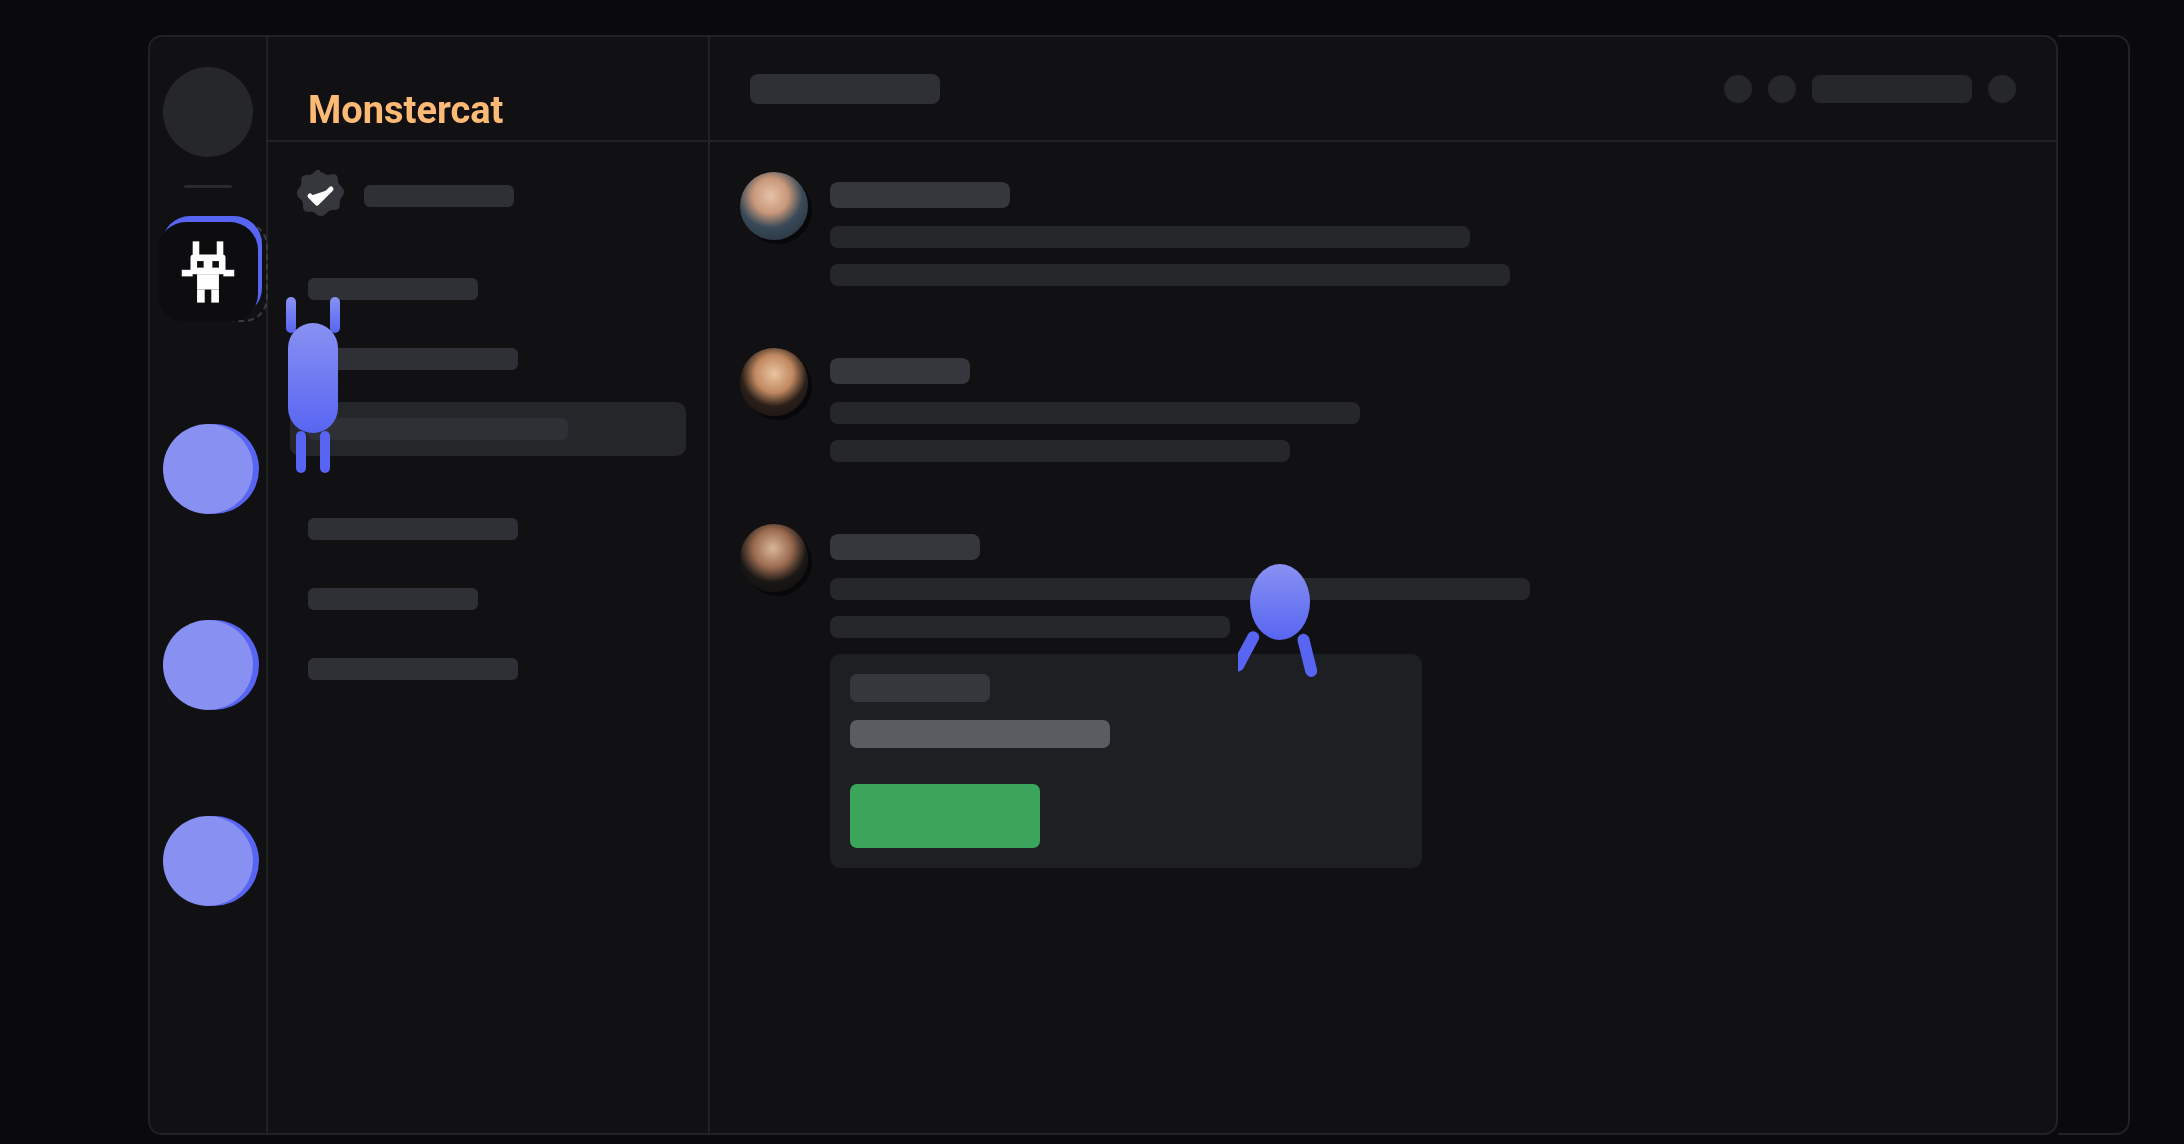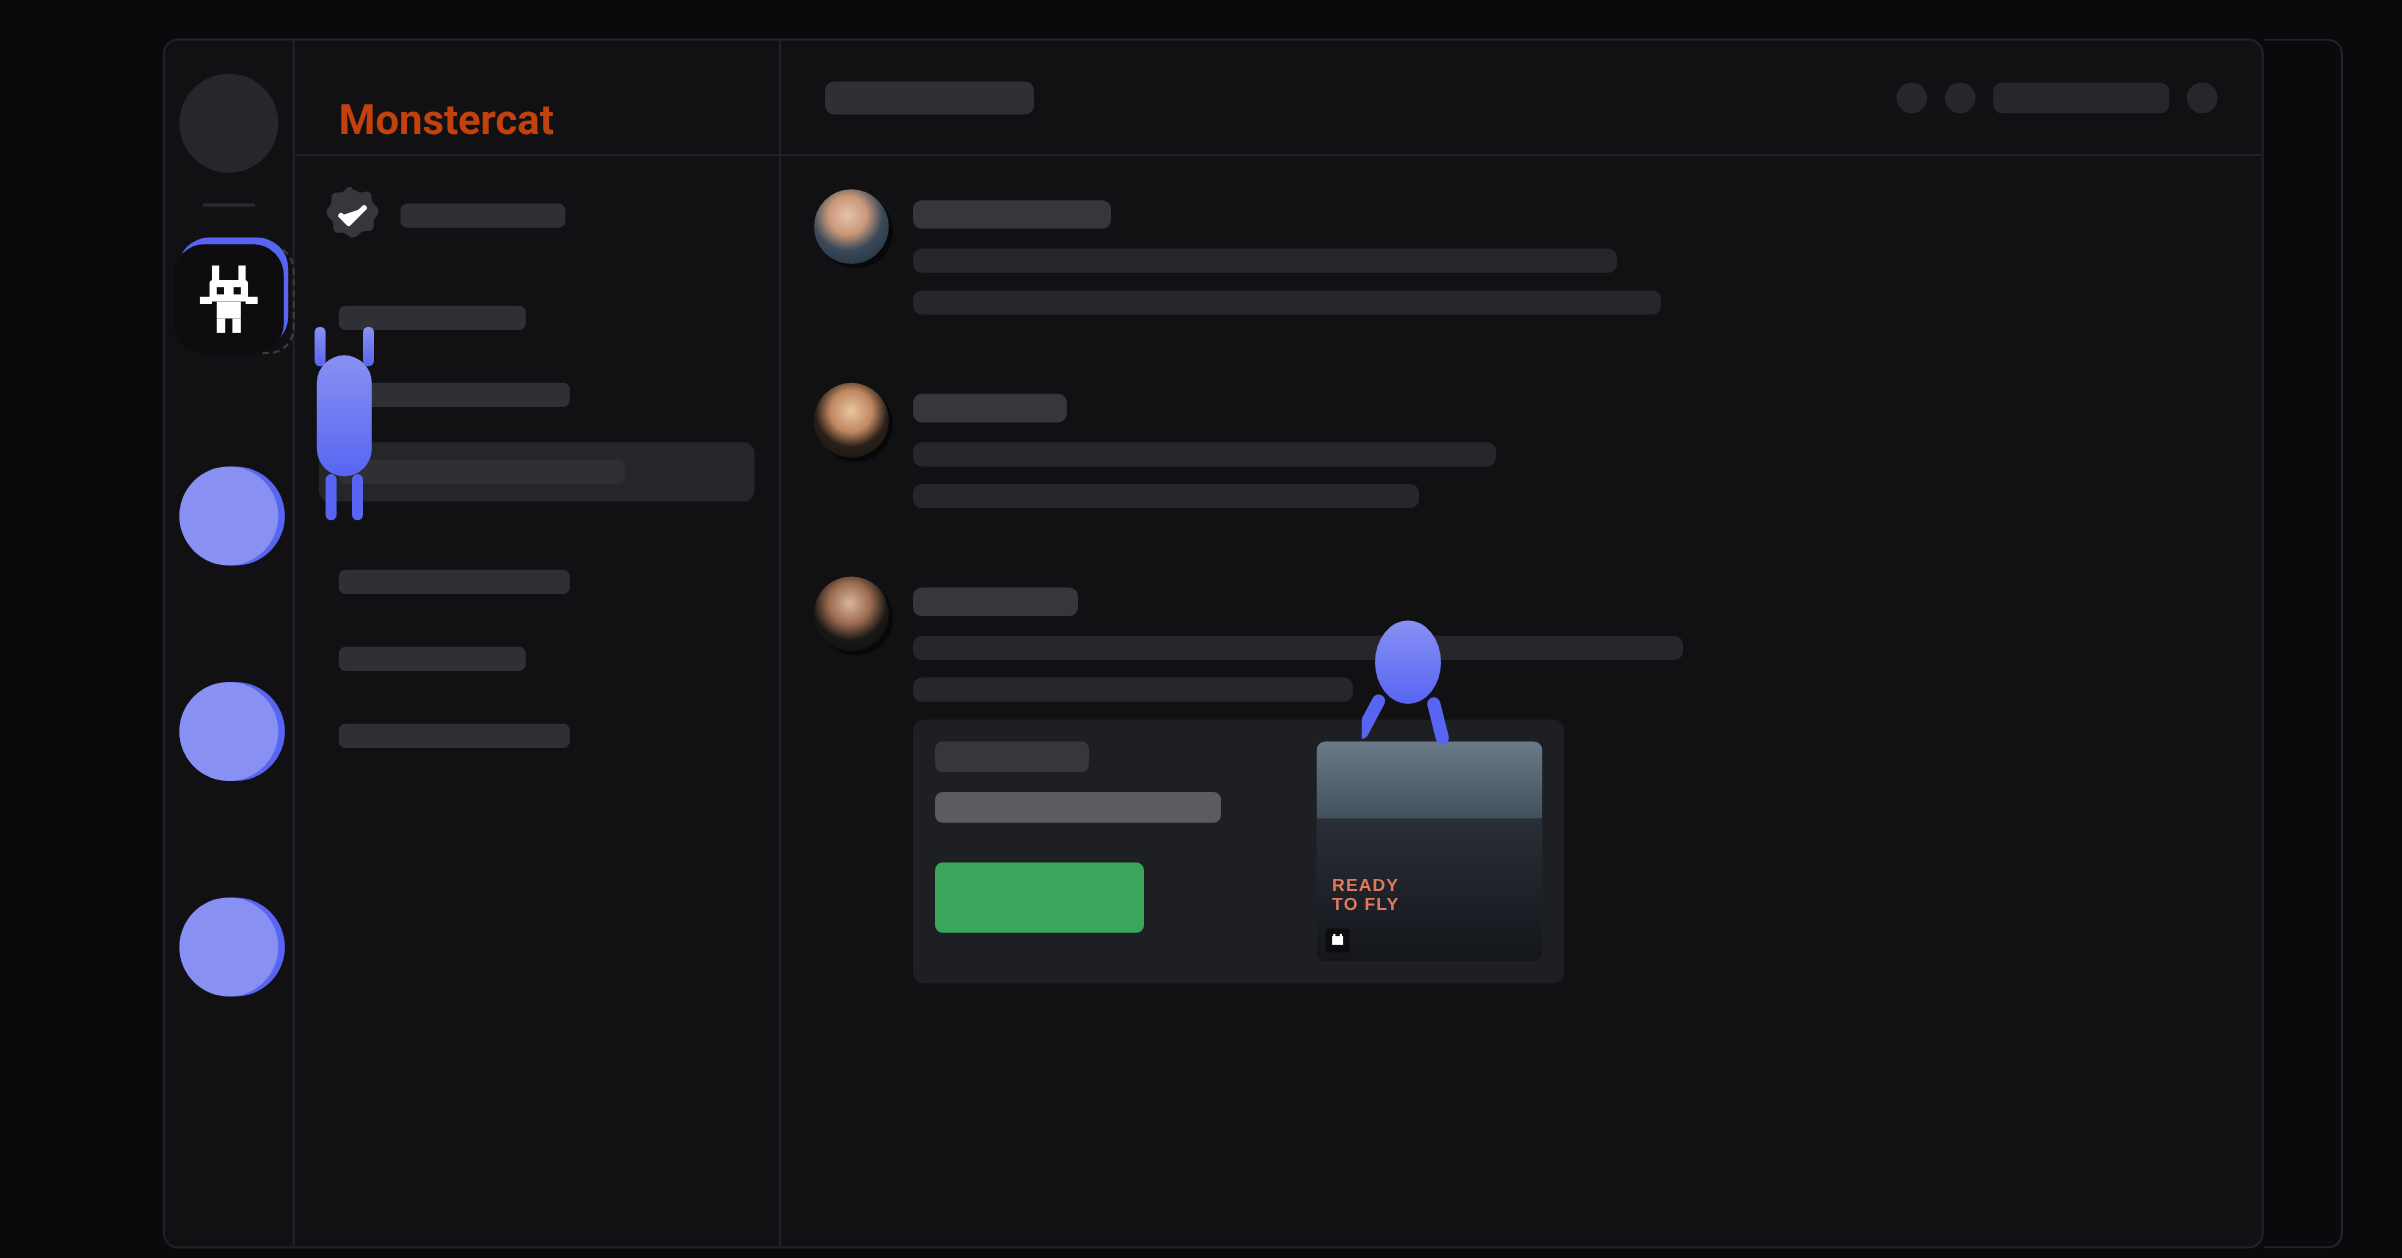--- a/index.html
+++ b/index.html
@@ -121,21 +121,21 @@
   width: 442px;
   height: 100%;
   display: flex;
   align-items: center;
   padding-left: 40px;
   border-right: 2px solid #202225;
 }
 .header-title {
   font-size: 38px;
   font-weight: 700;
-  color: #c2410c;
+  color: #fdba74;
   margin-top: 42px;
 }
 .header-mid {
   padding-left: 40px;
   flex: 1;
   display: flex;
   align-items: center;
 }
 .chan-title-ph {
   width: 190px;
@@ -435,35 +435,20 @@
                   <ellipse cx="42" cy="40" rx="30" ry="38" fill="url(#wg2)"></ellipse>
                   <rect x="12" y="70" width="12" height="44" rx="6" fill="#5865f2" transform="rotate(28 18 70)"></rect>
                   <rect x="58" y="72" width="12" height="44" rx="6" fill="#5865f2" transform="rotate(-14 64 72)"></rect>
                 </svg>
               </div>
               <div class="embed-left">
                 <div class="em-ph1"></div>
                 <div class="em-ph2"></div>
                 <div class="em-btn"></div>
               </div>
-              <div class="embed-thumb">
-                <div class="thumb-sky"></div>
-                <div class="thumb-bldg"></div>
-                <div class="thumb-txt">
-                  <span>READY</span><br>
-                  <span>TO FLY</span>
-                </div>
-                <div class="thumb-corner">
-                  <svg viewBox="0 0 14 14">
-                      <rect x="2" y="3" width="10" height="8" fill="#fff"></rect>
-                      <rect x="3" y="1" width="2" height="3" fill="#fff"></rect>
-                      <rect x="9" y="1" width="2" height="3" fill="#fff"></rect>
-                    </svg>
-                </div>
-              </div>
             </div>
 
           </div>
         </div>
 
       </div>
 
     </div>
   </div>
 </div>

